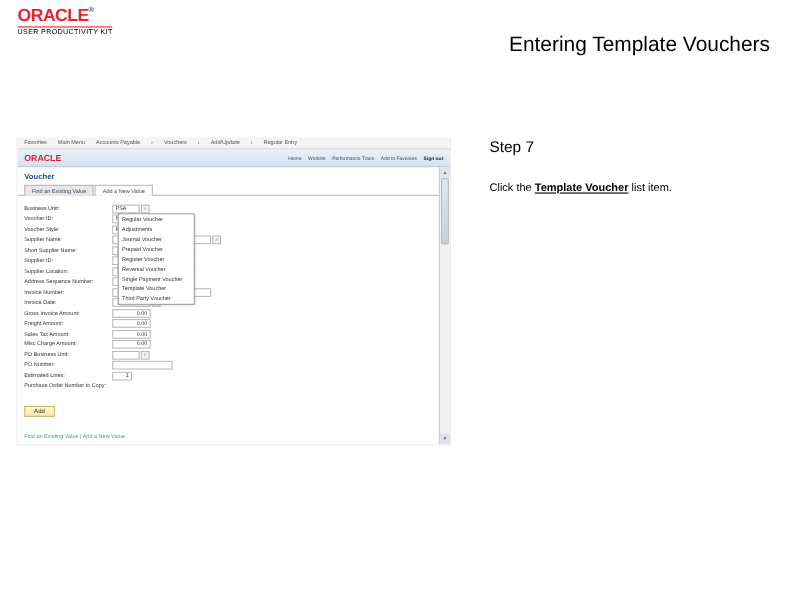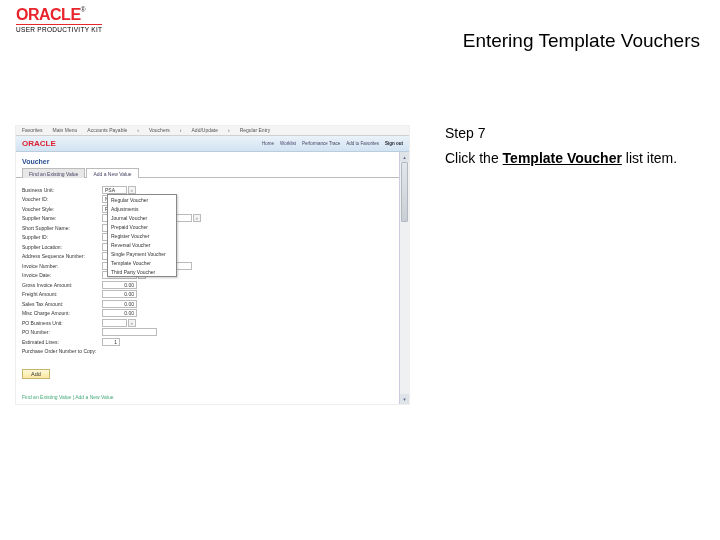--- a/index.html
+++ b/index.html
@@ -42,22 +42,22 @@
   
   .add-btn { margin:6px; padding:1px 8px; font-size:5.5px; background:linear-gradient(#fff7d8,#f9e8a0); border:1px solid #c9b66a; width:fit-content; color:#333; }
   .shot-footer { position:absolute; bottom:4px; left:6px; font-size:5px; color:#4a7; }
   
   .scrollbar { position:absolute; right:0; top:26px; bottom:0; width:10px; background:#eef0f2; border-left:1px solid #ccd; }
   .scrollbar .thumb{ position:absolute; top:10px; left:1px; right:1px; height:60px; background:linear-gradient(#e2e6ea,#c9cfd5); border:1px solid #b0b8c0; border-radius:1px; }
   .scrollbar .arr{ position:absolute; left:0; right:0; height:10px; background:#dfe4e8; font-size:5px; text-align:center; color:#668; line-height:10px; }
   .scrollbar .arr.up{ top:0; } .scrollbar .arr.dn{ bottom:0; }
   
   .step-panel { position:absolute; left:430px; top:0; width:260px; }
-  .step-title { font-size:14px; margin-bottom:8px; }
-  .step-body { font-size:14px; line-height:1.3; }
+  .step-title { font-size:14px; margin-bottom:24px; }
+  .step-body { font-size:10px; line-height:1.3; }
 </style>
 </head>
 <body>
 
 <div class="header">
   <div class="logo-block">
     <div><span class="oracle-logo">ORACLE</span><span class="logo-tm">®</span></div>
     <div class="logo-sub">USER PRODUCTIVITY KIT</div>
   </div>
   <div class="doc-title">Entering Template Vouchers</div>

